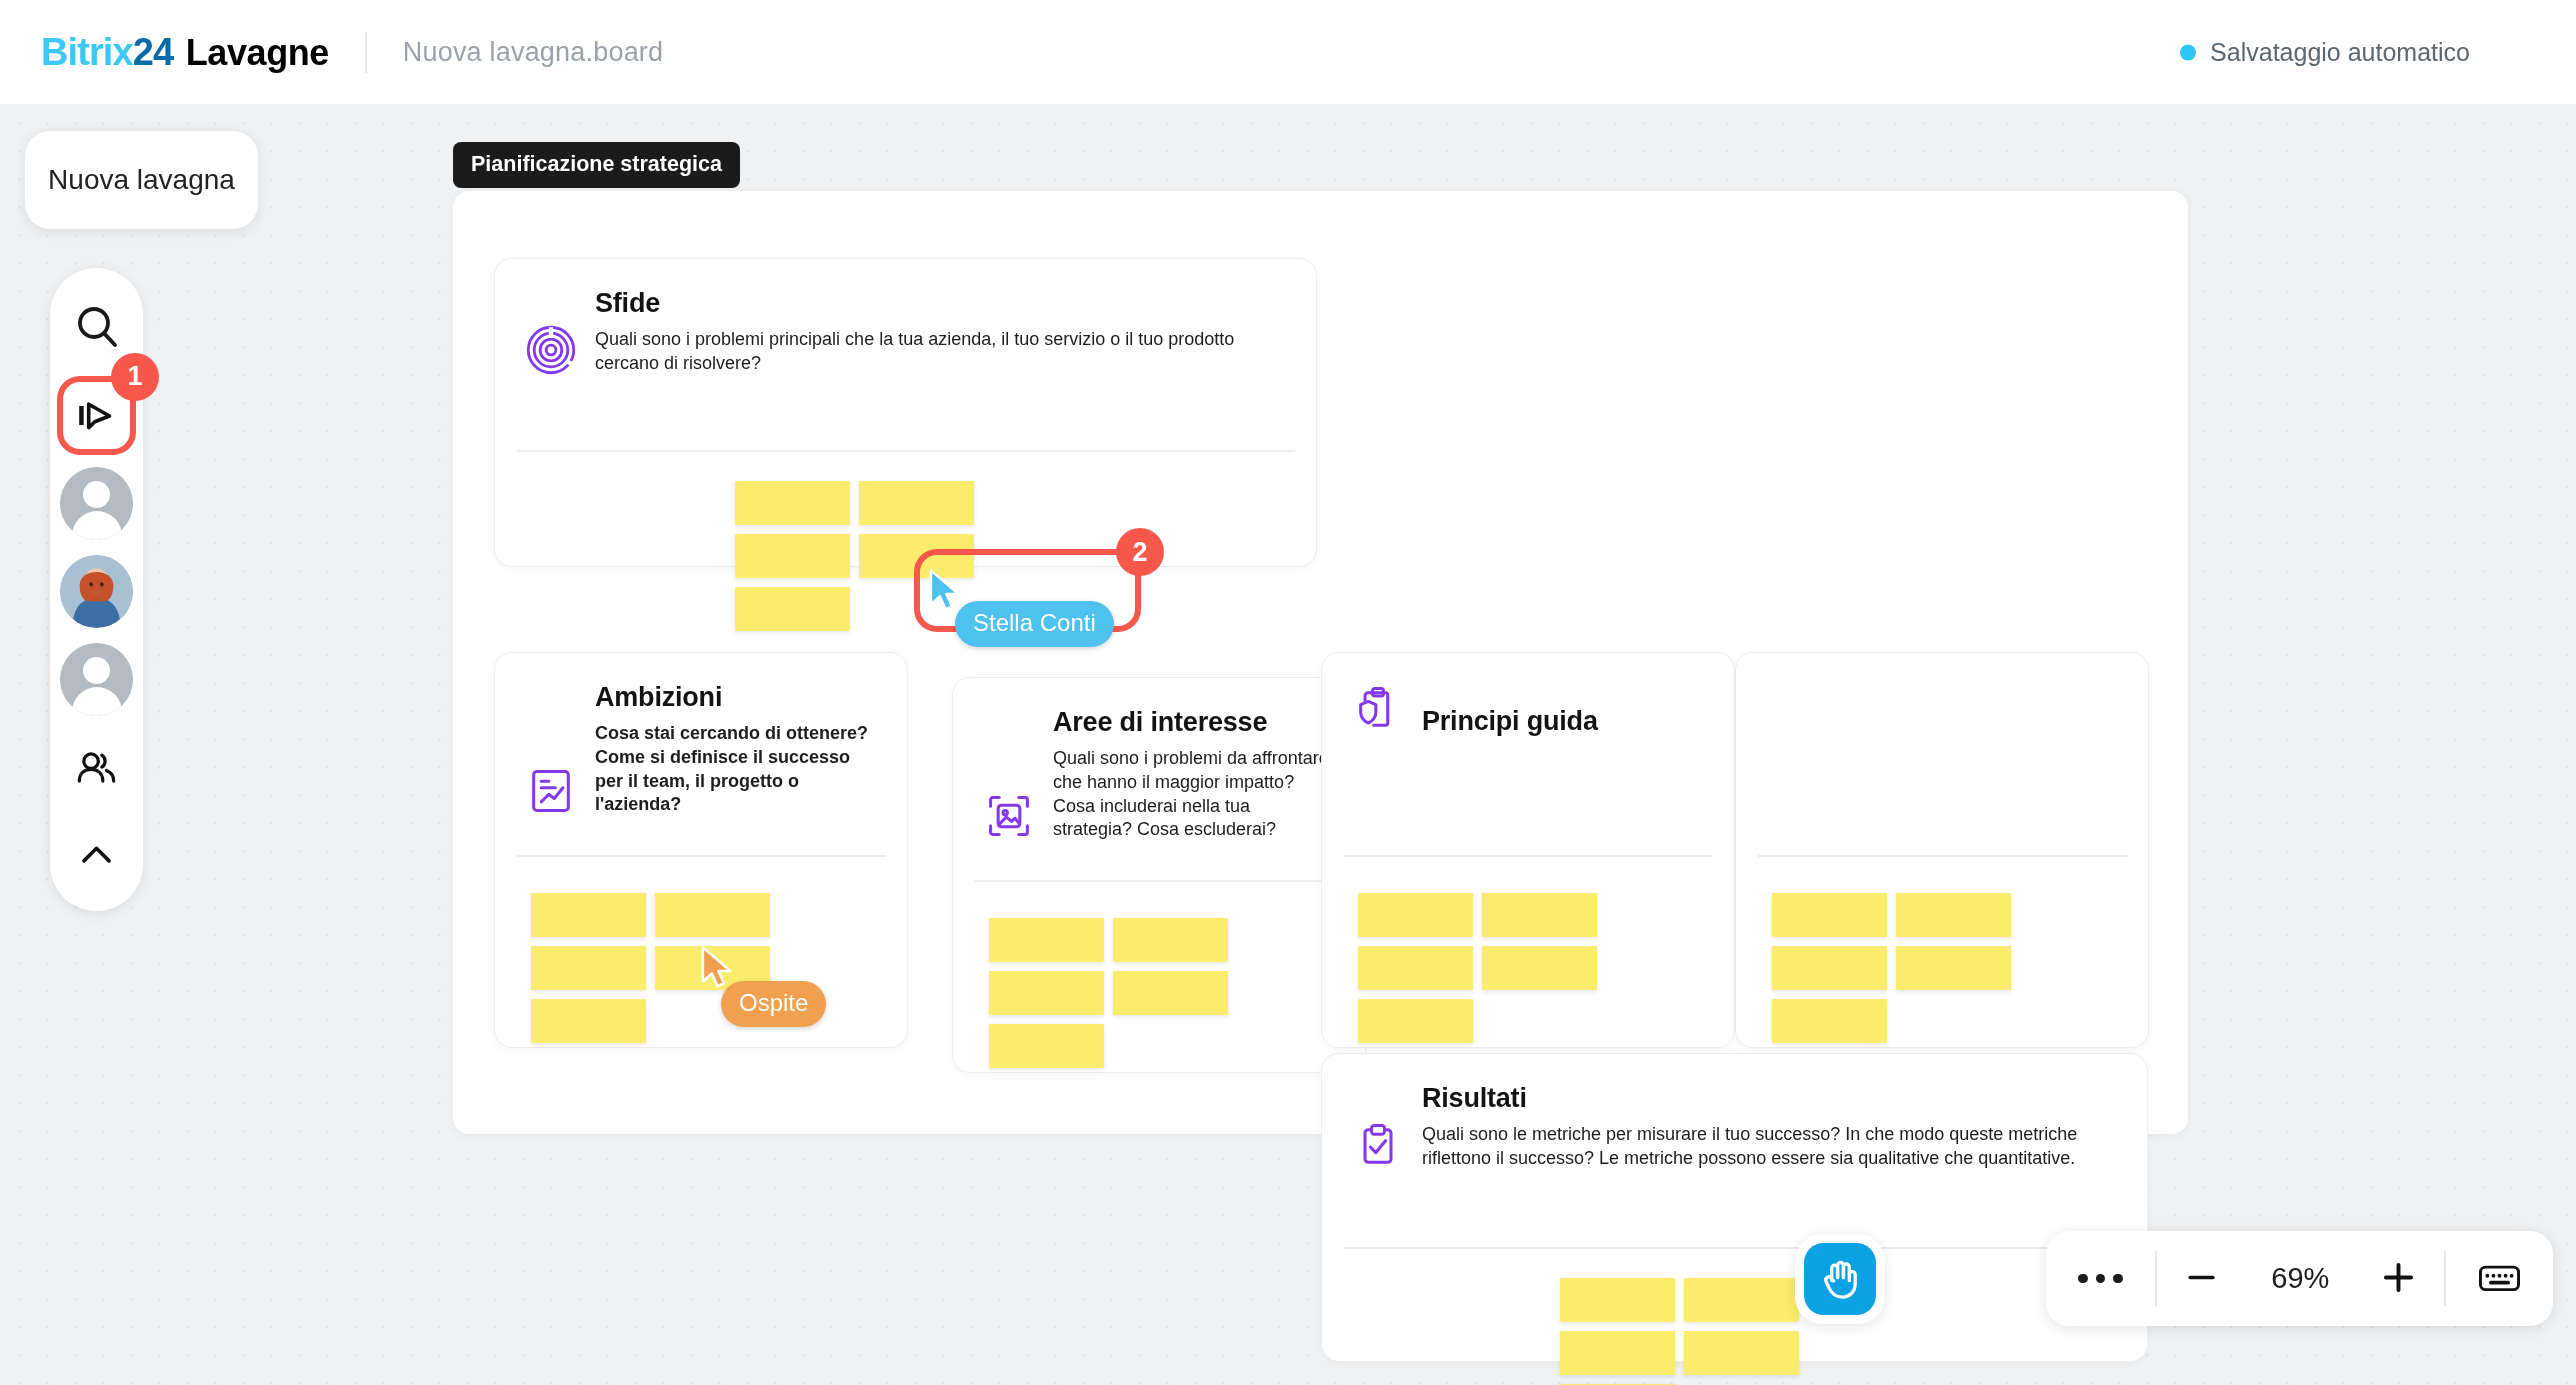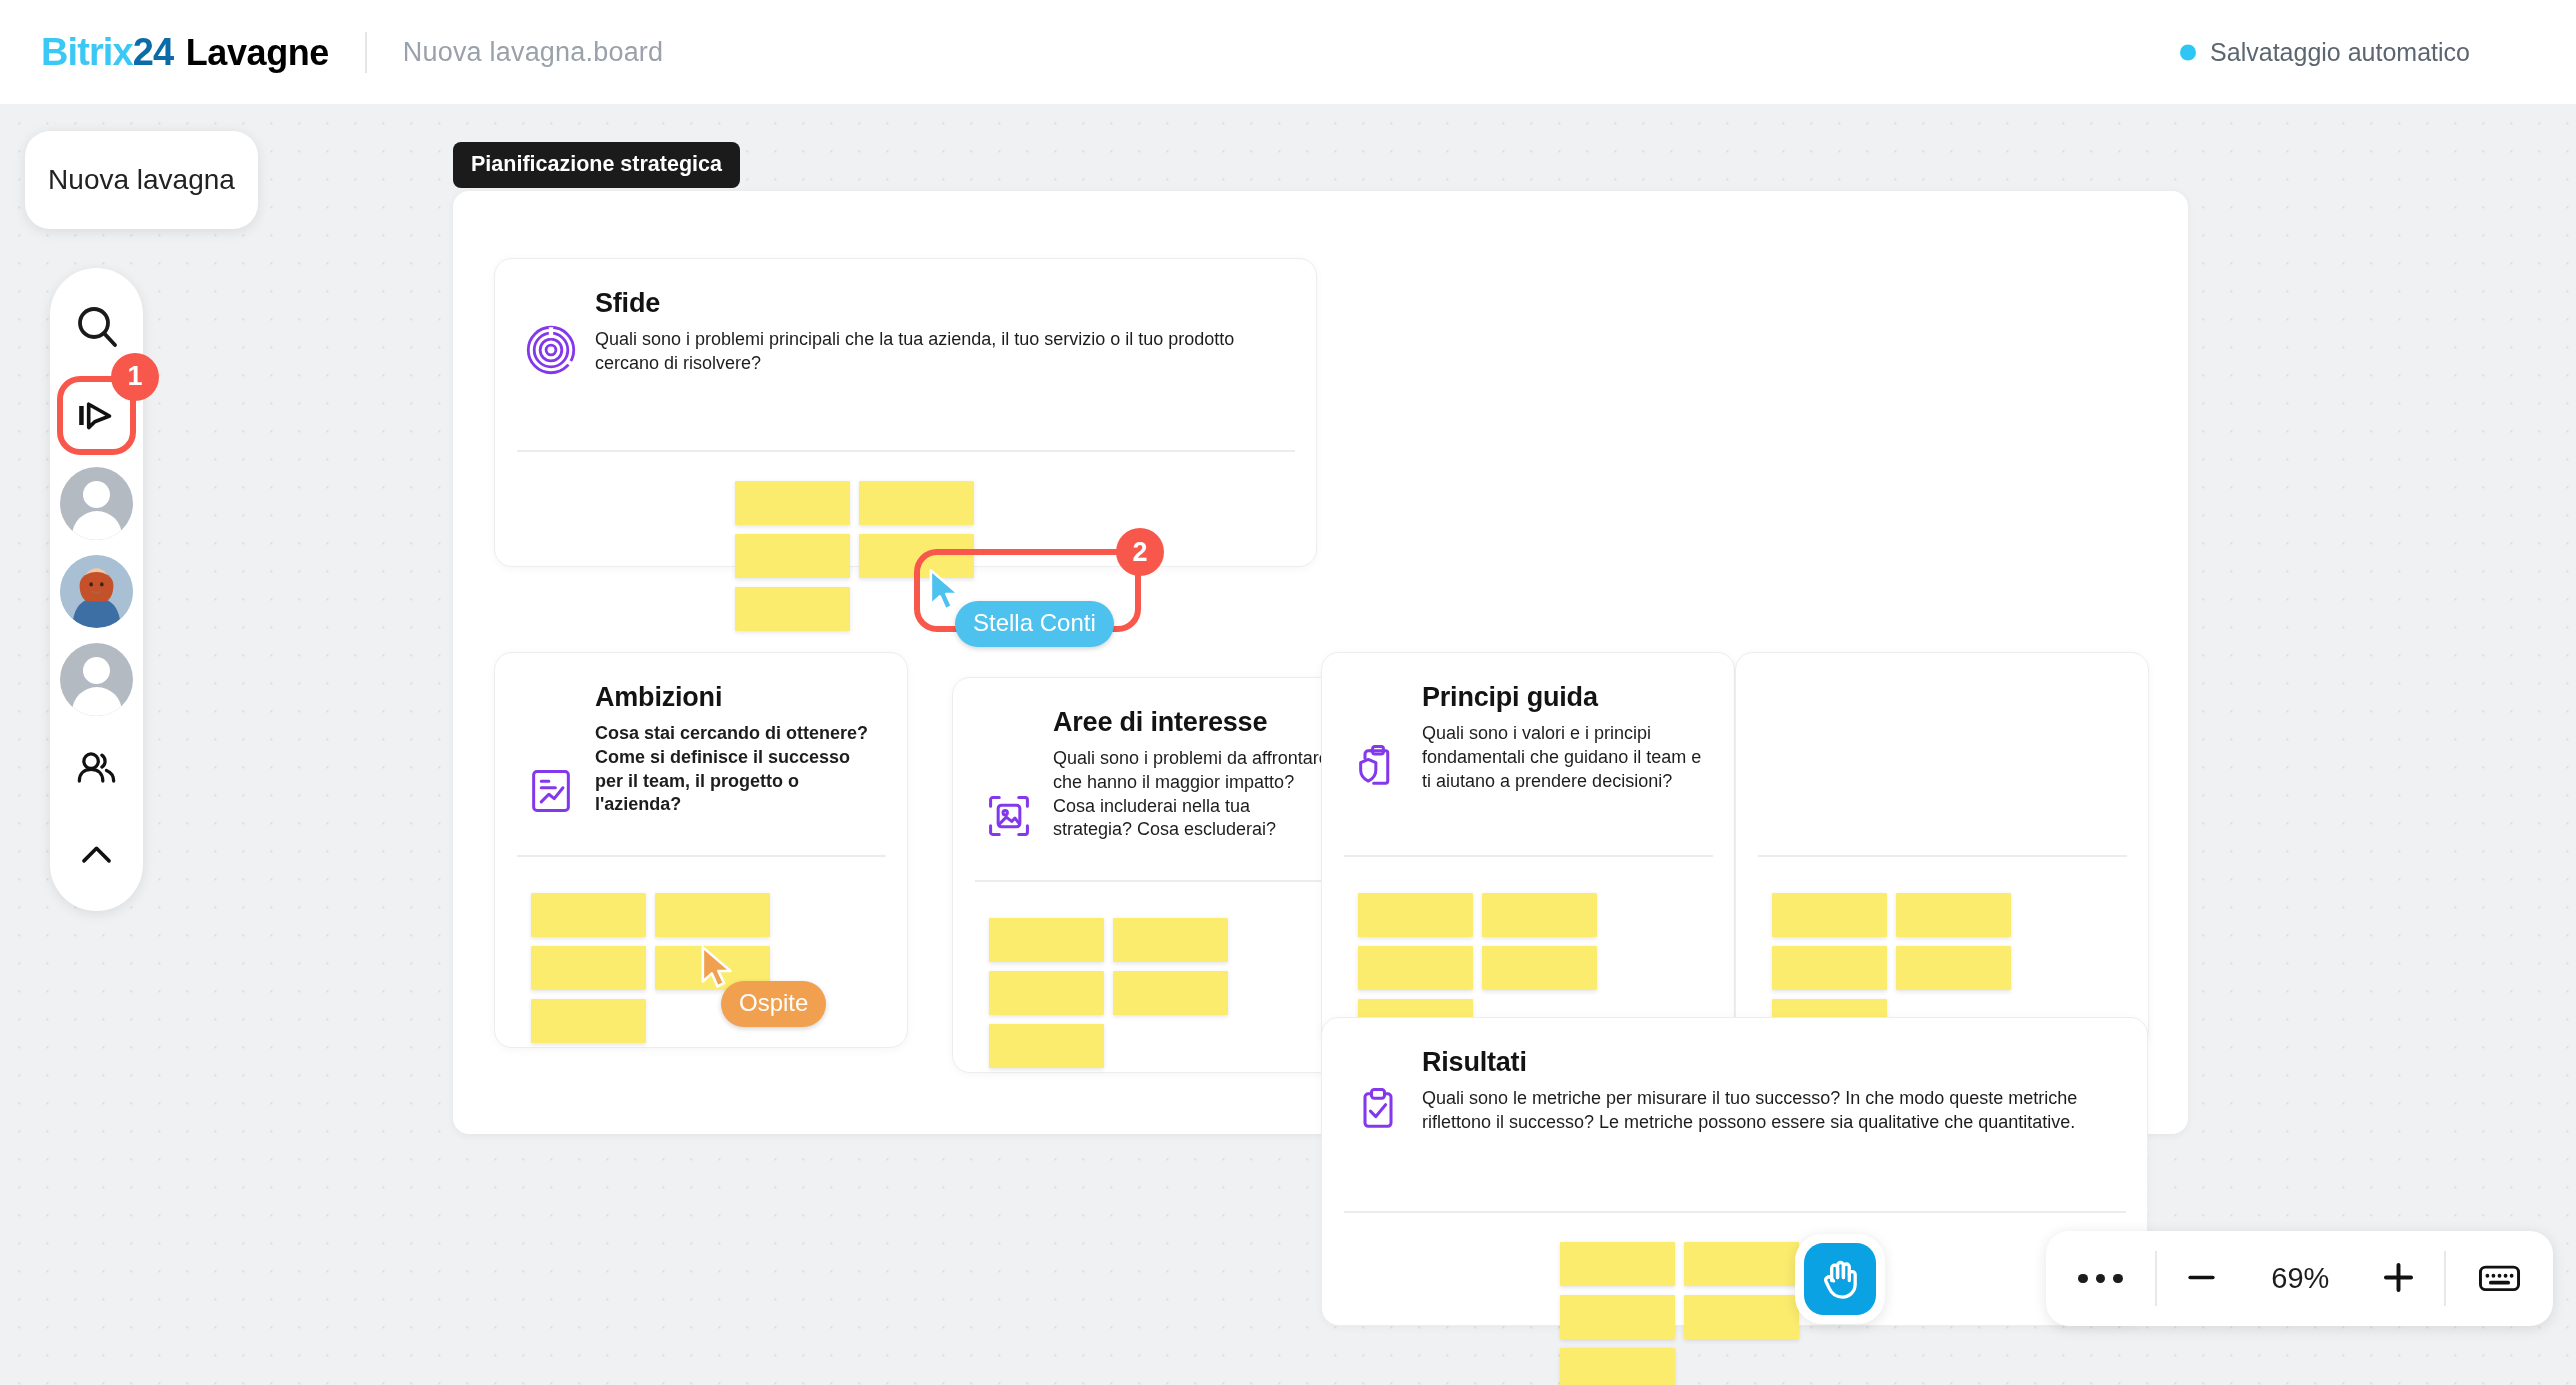--- a/index.html
+++ b/index.html
@@ -284,21 +284,20 @@
       <span class="sec-icon">
         <svg viewBox="0 0 48 48" fill="none" stroke="#8338ec" stroke-width="2.8" stroke-linecap="round" stroke-linejoin="round">
           <path d="M19 9 h-4 a3 3 0 0 0-3 3 v4"></path>
           <path d="M17 9 h14 a2 2 0 0 1 2 2 v26 a2 2 0 0 1-2 2 H20"></path>
           <rect x="19" y="5" width="10" height="7" rx="2"></rect>
           <path d="M15 17 l-7 3 v7 c0 5 4 8.5 7 10 3-1.5 7-5 7-10 v-7 z"></path>
         </svg>
       </span>
       <div>
         <div class="sec-title">Principi guida</div>
-        <div class="sec-desc" style="max-width:300px;">Quali sono i valori e i principi fondamentali che guidano il team e ti aiutano a prendere decisioni?</div>
       </div>
     </div>
     <div class="sec-divider" style="top:202px;"></div>
     <div class="notes" style="left:36px; top:240px; width:360px;">
       <div class="note" style="width:115px;height:44px;"></div>
       <div class="note" style="width:115px;height:44px;"></div>
       <div class="note" style="width:115px;height:44px;"></div>
       <div class="note" style="width:115px;height:44px;"></div>
       <div class="note" style="width:115px;height:44px;"></div>
     </div>
@@ -308,21 +307,21 @@
     <div class="sec-divider" style="top:202px;"></div>
     <div class="notes" style="left:36px; top:240px; width:360px;">
       <div class="note" style="width:115px;height:44px;"></div>
       <div class="note" style="width:115px;height:44px;"></div>
       <div class="note" style="width:115px;height:44px;"></div>
       <div class="note" style="width:115px;height:44px;"></div>
       <div class="note" style="width:115px;height:44px;"></div>
     </div>
   </div>
 
-  <div class="sec-card" style="left:1321px; top:913px; width:827px; height:309px;">
+  <div class="sec-card" style="left:1321px; top:949px; width:827px; height:309px;">
     <div class="sec-head">
       <span class="sec-icon">
         <svg viewBox="0 0 48 48" fill="none" stroke="#8338ec" stroke-width="2.8" stroke-linecap="round" stroke-linejoin="round">
           <path d="M18 10 h-3 a3 3 0 0 0-3 3 v24 a3 3 0 0 0 3 3 h18 a3 3 0 0 0 3-3 V13 a3 3 0 0 0-3-3 h-3"></path>
           <rect x="18" y="6" width="12" height="8" rx="2.5"></rect>
           <path d="M17 26 l5 5 9-11"></path>
         </svg>
       </span>
       <div>
         <div class="sec-title">Risultati</div>

